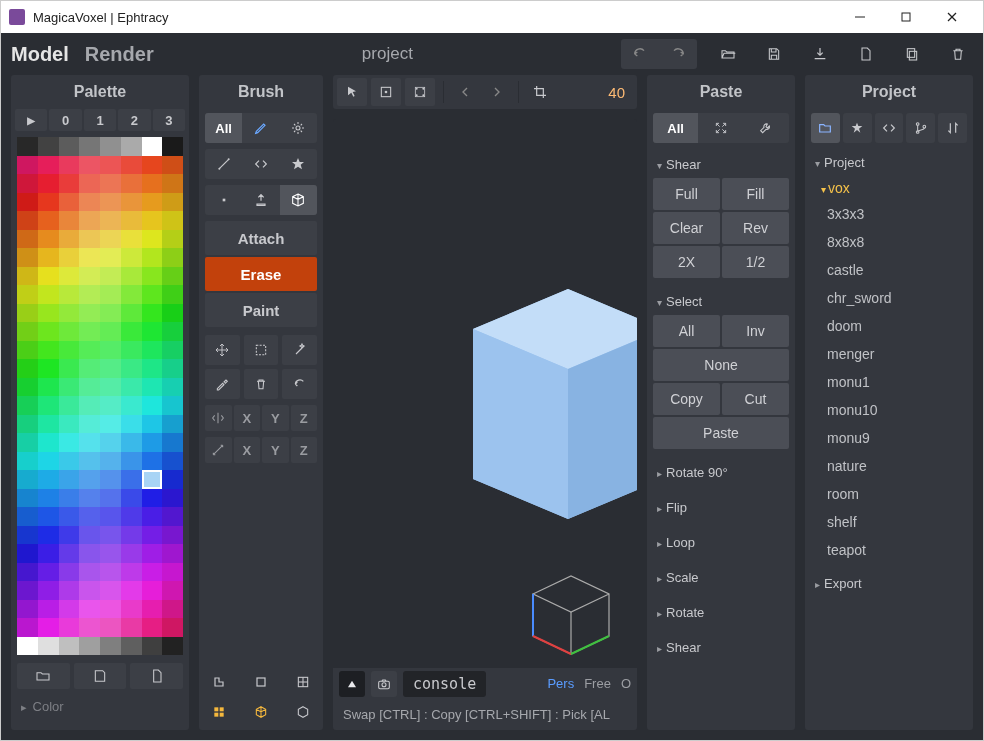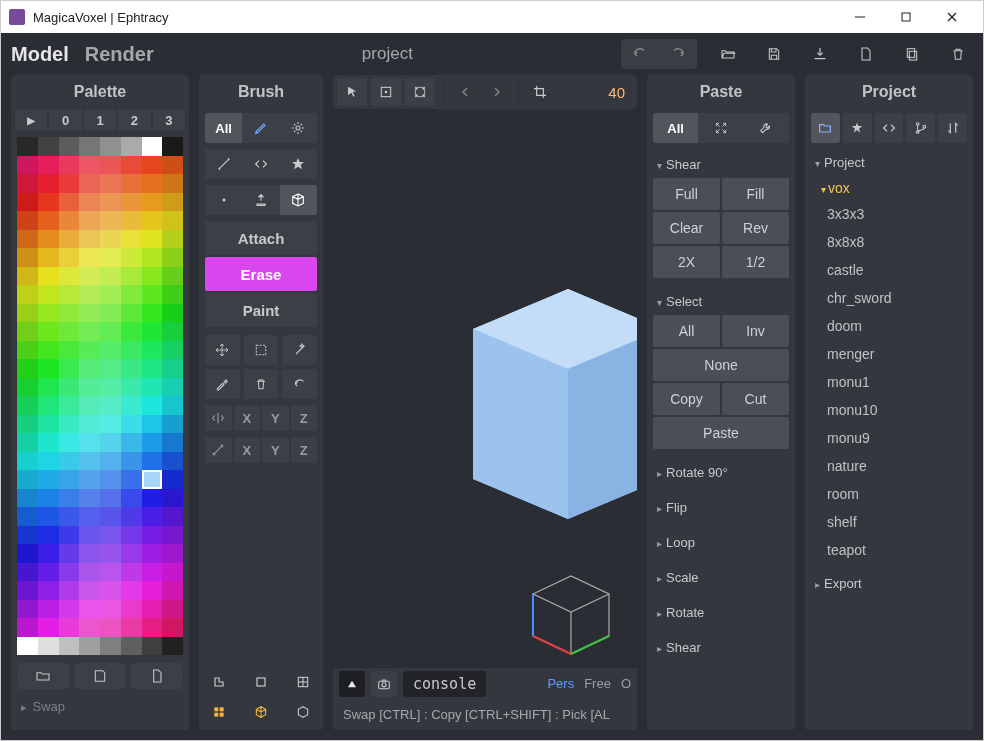--- a/index.html
+++ b/index.html
@@ -35,21 +35,21 @@
 .pal-bottom { display: flex; gap: 4px; padding: 4px 6px; }
 .pal-bottom .pb { flex:1; height: 26px; background:#3c3f46; display:flex; align-items:center; justify-content:center; border-radius:2px; cursor:pointer; color:#c8c9cd; }
 .pal-expand { padding: 6px 10px; color:#7d7f85; font-size: 13px; cursor:pointer;}
 .pal-expand::before { content:"▸"; margin-right:6px; font-size:11px;}
 
 .brush-body { padding: 4px 6px; display:flex; flex-direction:column; gap:6px; }
 .segrow { display:flex; background:#3c3f46; border-radius:3px; overflow:hidden; }
 .segrow .seg { flex:1; height:30px; display:flex; align-items:center; justify-content:center; color:#c8c9cd; cursor:pointer; font-weight:600;}
 .segrow .seg.active { background:#52555c; color:#fff; }
 .modebtn { height:34px; background:#3c3f46; display:flex; align-items:center; justify-content:center; font-size:15px; font-weight:600; color:#c8c9cd; cursor:pointer; border-radius:2px; margin-bottom:2px;}
-.modebtn.sel { background:#d946ef; color:#fff; }
+.modebtn.sel { background:#c2410c; color:#fff; }
 .icongrid { display:grid; grid-template-columns: repeat(3,1fr); gap:4px; }
 .icongrid .ib { height:30px; background:#3c3f46; display:flex; align-items:center; justify-content:center; border-radius:2px; cursor:pointer; color:#c8c9cd;}
 .axisrow { display:flex; gap:2px; }
 .axisrow .ax { flex:1; height:26px; background:#3c3f46; display:flex; align-items:center; justify-content:center; border-radius:2px; color:#9a9ca1; font-weight:600; font-size:13px; cursor:pointer;}
 .brush-bottom { margin-top:auto; padding: 6px; display:flex; flex-direction:column; gap:6px; }
 .bb-row { display:flex; gap:14px; justify-content:space-around; }
 .bb-row .bic { width:24px; height:24px; display:flex; align-items:center; justify-content:center; color:#c8c9cd; cursor:pointer;}
 .bb-row .bic.gold { color:#f5b83d; }
 
 .vp-top { height: 34px; background:#34373e; border-radius:3px; display:flex; align-items:center; padding:0 4px; gap:2px; color:#c8c9cd; margin-bottom:10px;}
@@ -414,21 +414,21 @@
               <svg viewBox="0 0 24 24">
                 <path d="M5 4h11l3 3v13H5z" fill="none" stroke="currentColor" stroke-width="1.6"></path>
               </svg>
             </div>
           <div class="pb">
               <svg viewBox="0 0 24 24">
                 <path d="M7 3h7l4 4v14H7z" fill="none" stroke="currentColor" stroke-width="1.6"></path>
               </svg>
             </div>
         </div>
-        <div class="pal-expand">Swap</div>
+        <div class="pal-expand">Color</div>
       </div>
 
       <div class="panel brush">
         <div class="panel-header">Brush</div>
         <div class="brush-body">
           <div class="segrow">
             <div class="seg active">All</div>
             <div class="seg">
                 <svg viewBox="0 0 24 24">
                   <path d="M4 20l3-1 11-11-2-2L5 17z" fill="none" stroke="#6aa8ff" stroke-width="1.8"></path>

